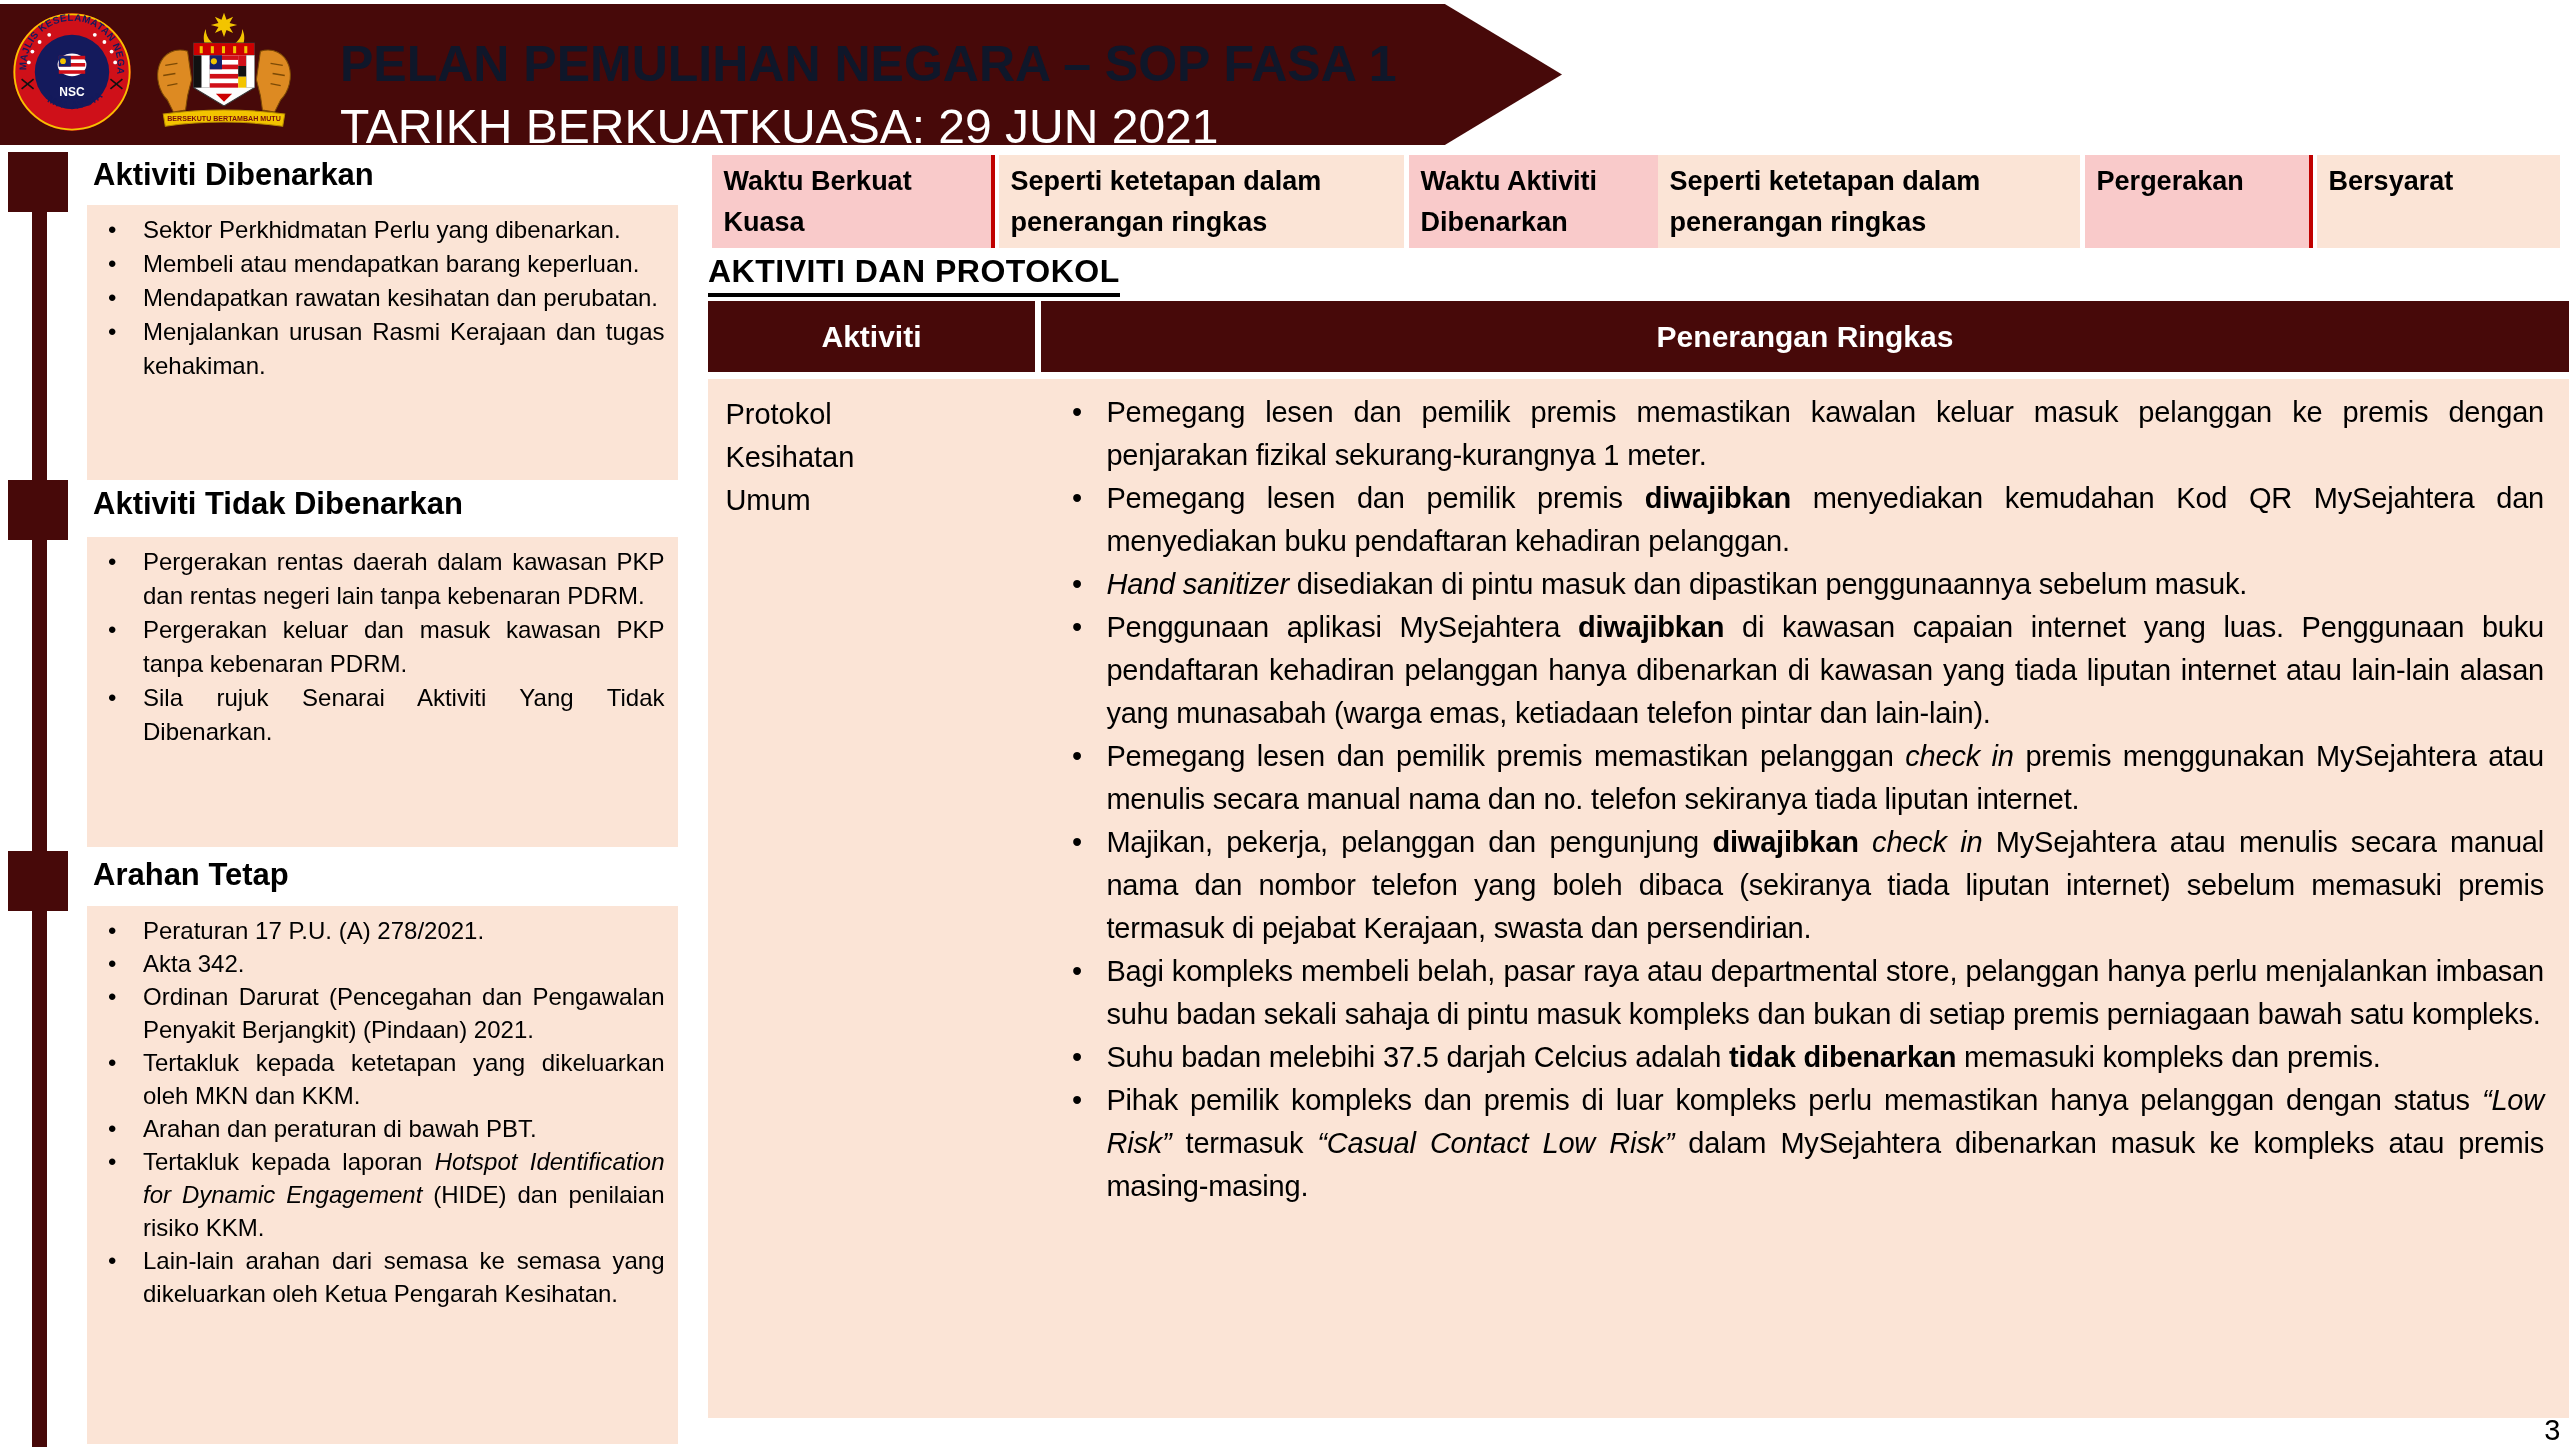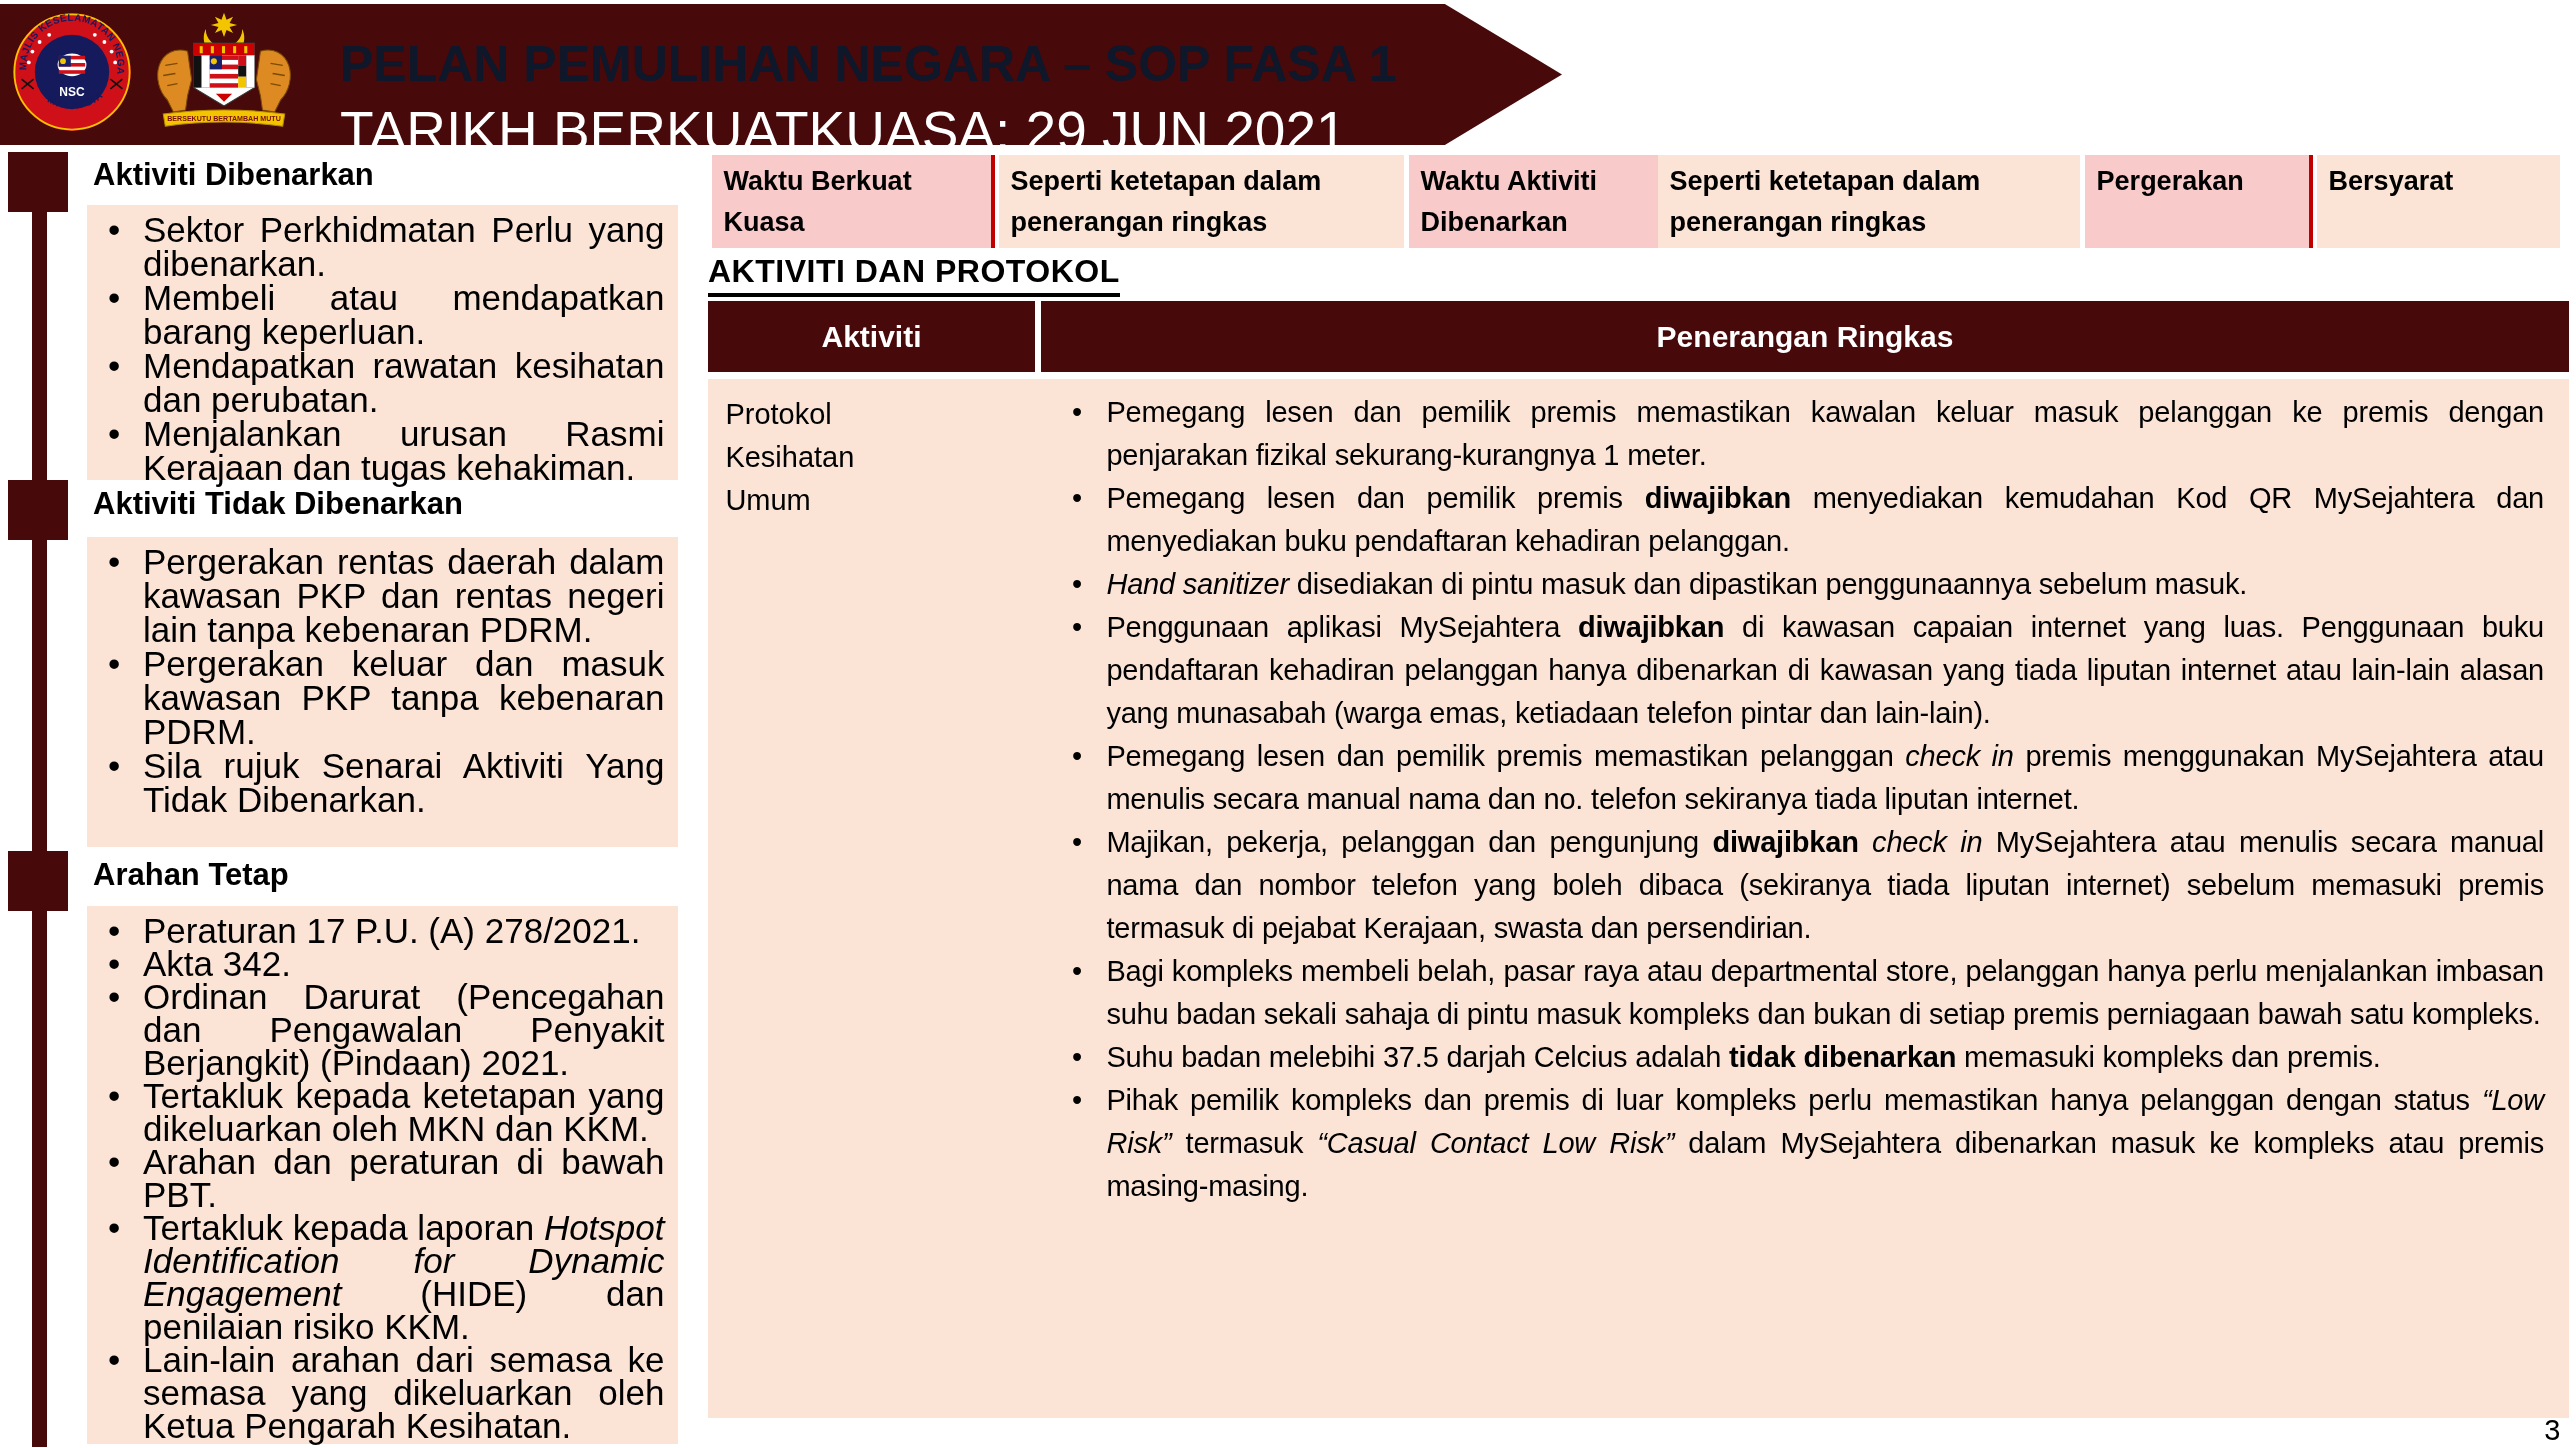--- a/index.html
+++ b/index.html
@@ -4,21 +4,21 @@
 <style>
   html,body{margin:0;padding:0;background:#ffffff;}
   body{width:2576px;height:1449px;overflow:hidden;font-family:"Liberation Sans",sans-serif;}
   #stage{position:relative;width:2576px;height:1449px;background:#fff;}
   *{box-sizing:border-box;}
 
   
   .banner{position:absolute;left:0;top:3.9px;width:1562px;height:141px;background:#470909;
           clip-path:polygon(0 0,92.5% 0,100% 50%,92.5% 100%,0 100%);}
   .banner-title{position:absolute;left:340px;top:35px;color:#0f172a;font-size:50px;font-weight:bold;white-space:nowrap;}
-  .banner-sub{position:absolute;left:340px;top:99px;color:#fff;font-size:55px;white-space:nowrap;}
+  .banner-sub{position:absolute;left:340px;top:99px;color:#fff;font-size:48px;white-space:nowrap;}
   .logo-nsc{position:absolute;left:11.6px;top:11.6px;width:120px;height:120px;}
   .logo-jata{position:absolute;left:143px;top:5.8px;width:162px;height:135px;}
 
   
   .strip-cell{position:absolute;top:155px;height:93px;padding:5.8px 11.6px 0 11.6px;
               font-size:27px;font-weight:bold;line-height:41px;color:#000;}
   .strip-cell.label{background:#f9caca;border-right:4.8px solid #c00000;}
   .strip-cell.value{background:#fbe4d6;}
   .sc0{left:712px;width:283px;}
   .sc1{left:999px;width:405px;}
@@ -47,21 +47,21 @@
   .main-bullets li::before{content:"•";position:absolute;left:13.5px;}
 
   
   .timeline-bar{position:absolute;left:32px;top:152px;width:14.5px;height:1295px;background:#470909;}
   .timeline-node{position:absolute;left:7.7px;width:60px;height:60px;background:#470909;}
   .tn1{top:152px;} .tn2{top:480px;} .tn3{top:851px;}
   .side-heading{position:absolute;left:93px;font-size:31px;font-weight:bold;color:#000;white-space:nowrap;}
   .sh1{top:157px;} .sh2{top:486px;} .sh3{top:857px;}
   .side-box{position:absolute;left:87px;width:591px;background:#fbe4d6;padding:7.7px 13.5px 7.7px 0;}
   .sb1{top:205px;height:275px;} .sb2{top:537px;height:310px;} .sb3{top:906px;height:538px;}
-  .side-bullets li{font-size:35px;line-height:34px;padding-left:56px;}
+  .side-bullets li{font-size:24px;line-height:34px;padding-left:56px;}
   .side-bullets li::before{content:"•";position:absolute;left:21px;}
   .sb3 .side-bullets li{line-height:33px;}
 
   
   .page-num{position:absolute;right:15.5px;top:1414px;font-size:29px;color:#000;}
 </style>
 </head>
 <body>
 
 <div id="stage">

